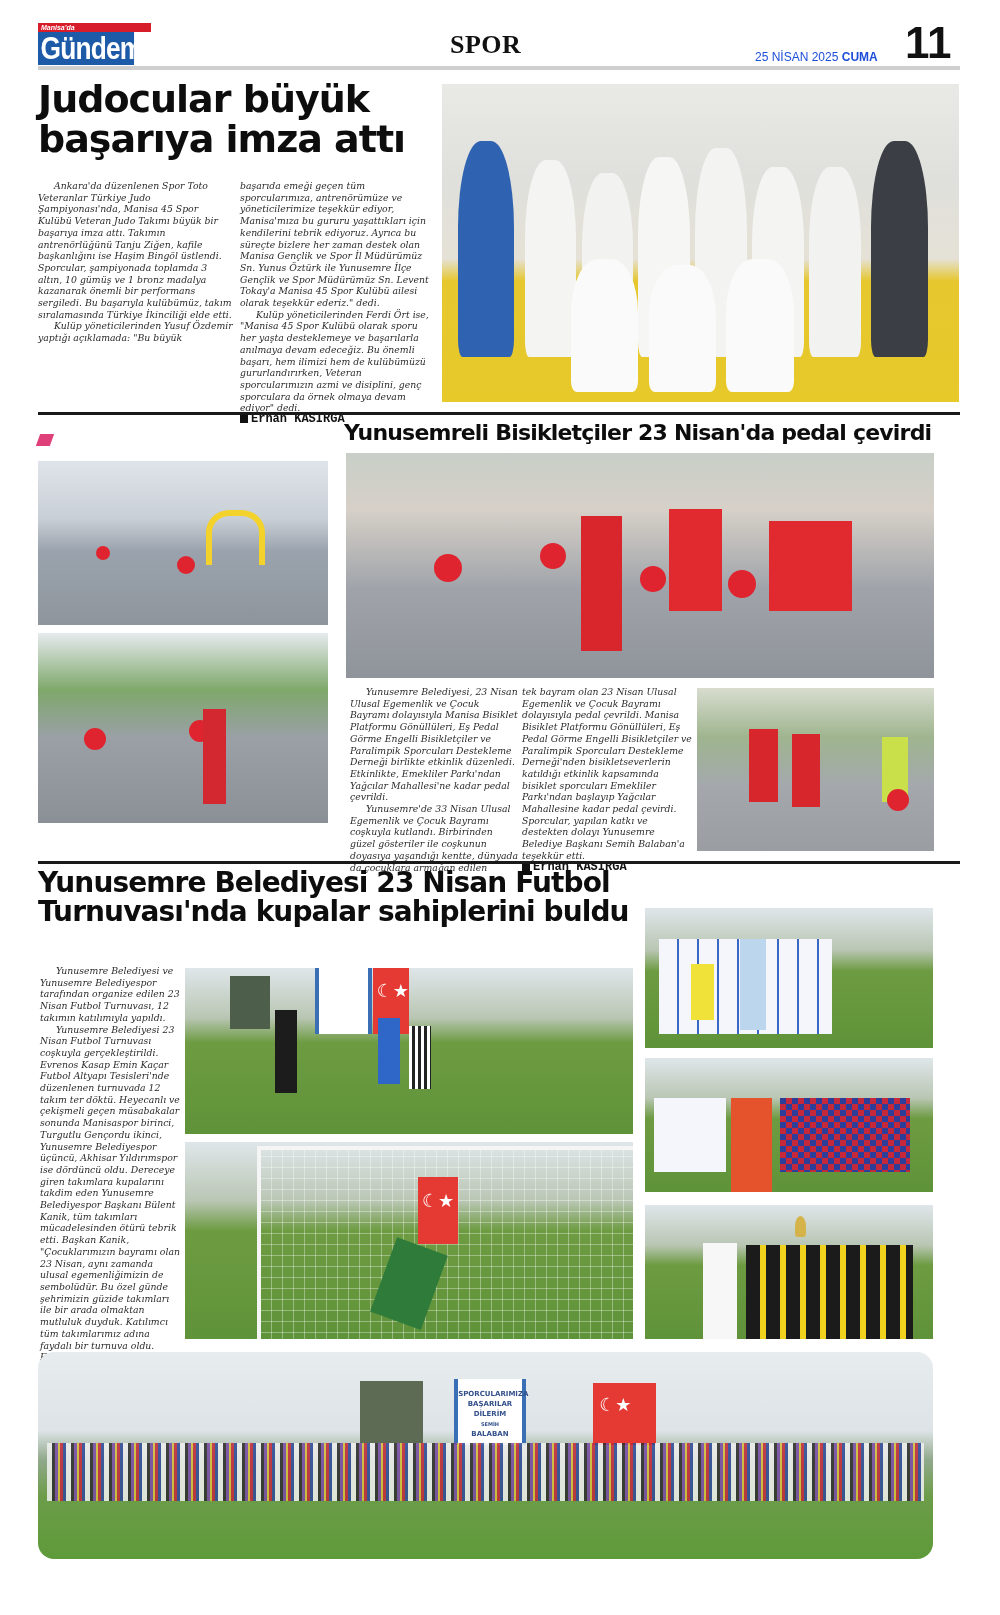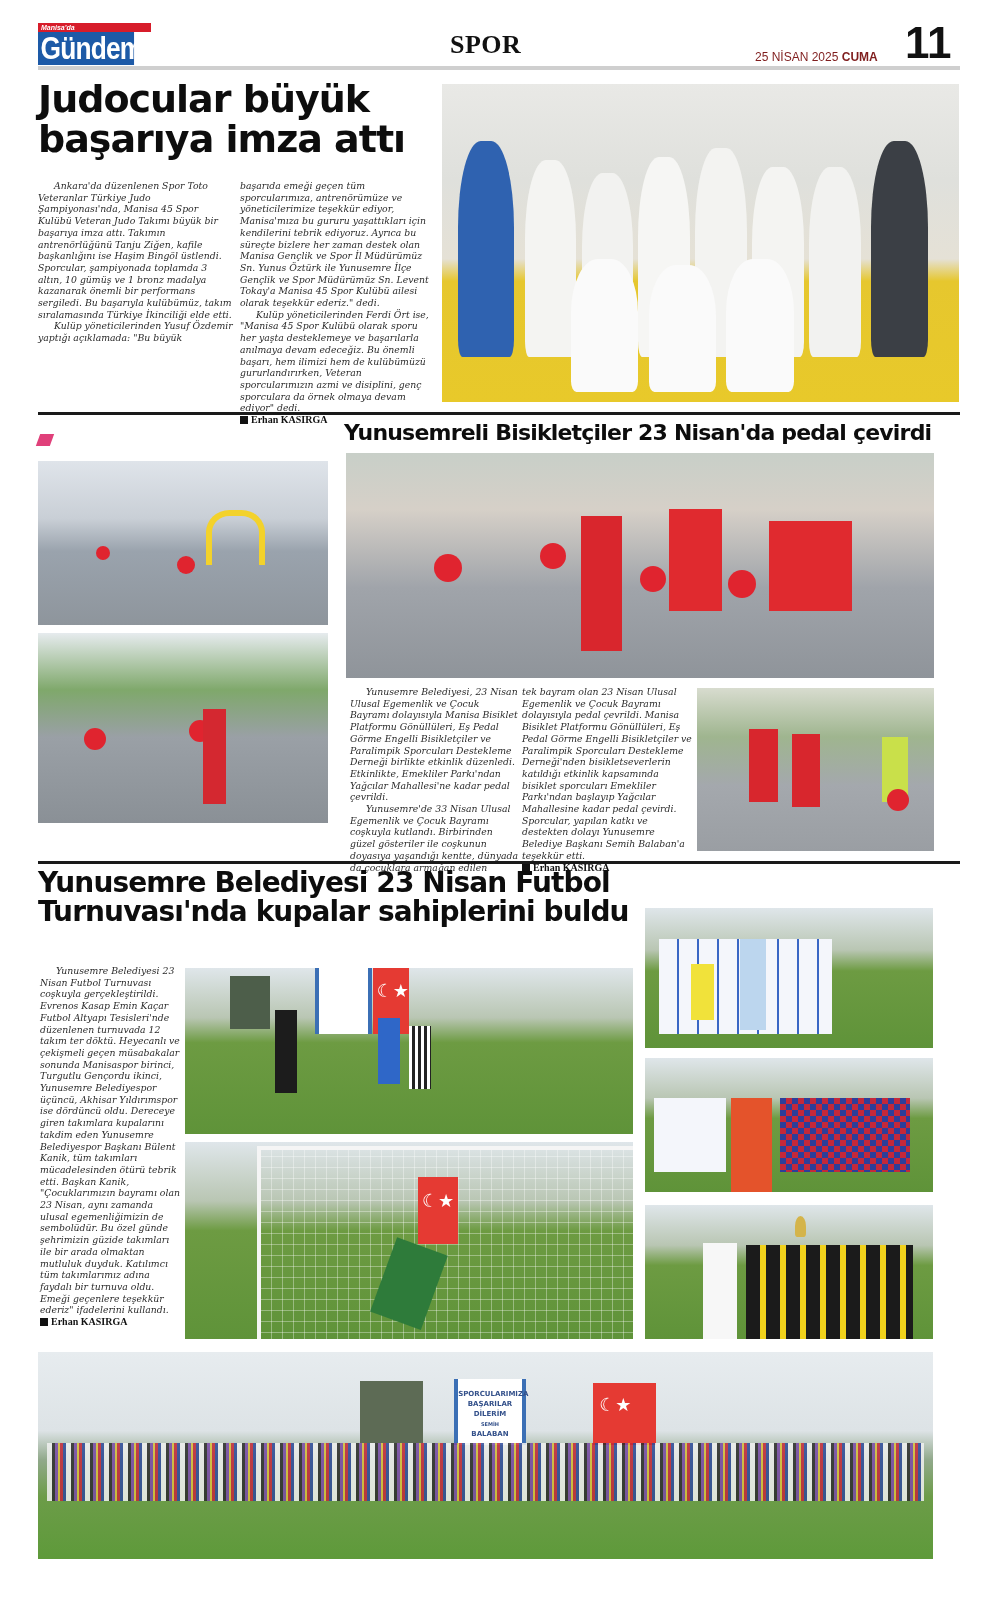--- a/index.html
+++ b/index.html
@@ -4,29 +4,29 @@
 <style>
   html,body{margin:0;padding:0;background:#fff;}
   body{width:1000px;height:1615px;position:relative;overflow:hidden;font-family:"DejaVu Serif",serif;color:#222;}
   .abs{position:absolute;}
   
   .logo{left:38px;top:23px;width:113px;height:42px;}
   .logo .top-l{position:absolute;left:0;top:0;width:55px;height:9px;background:#d71c2a;color:#fff;font:italic bold 7px "Liberation Sans",sans-serif;padding-left:3px;line-height:9px;}
   .logo .top-r{position:absolute;left:58px;top:0;width:55px;height:9px;background:#d71c2a;}
   .logo .main{position:absolute;left:0;top:9px;width:113px;height:33px;background:#1d5aa7;color:#fff;font:bold 31px/33px "Liberation Sans",sans-serif;letter-spacing:-1px;text-align:left;padding-left:3px;box-sizing:border-box;transform:scaleX(0.85);transform-origin:left;}
   .section{left:450px;top:30px;font:bold 26px "Liberation Serif",serif;color:#111;letter-spacing:0.5px;}
-  .date{left:755px;top:50px;font:12px "Liberation Sans",sans-serif;color:#7f1d1d;}
+  .date{left:755px;top:50px;font:12px "Liberation Sans",sans-serif;color:#1d4ed8;}
   .date b{font-weight:bold;}
   .pagenum{left:905px;top:18px;font:bold 44px "Liberation Sans",sans-serif;color:#111;}
   .mast-rule{left:38px;top:66px;width:922px;height:4px;background:#cfcfcf;}
   .rule{height:3px;background:#1a1a1a;}
   .headline{font-family:"DejaVu Sans",sans-serif;font-weight:bold;color:#0d0d0d;letter-spacing:-1px;line-height:1.05;}
   .body-col{font-family:"DejaVu Serif",serif;font-size:9.3px;line-height:11.7px;color:#2a2a2a;text-align:left;}
   .body-col p{margin:0;text-indent:16px;font-style:italic;}
-  .byline{font-family:Liberation Serif, serif;font-weight:bold;font-size:10px;color:#111;}
+  .byline{font-family:Liberation Mono, monospace;font-weight:bold;font-size:12px;color:#111;}
   .sq{display:inline-block;width:8px;height:8px;background:#111;margin-right:3px;vertical-align:-1px;}
   .photo{overflow:hidden;}
   .ph-judo{background:linear-gradient(#e9e9e6 0%,#dfe0dc 30%,#e5e1d6 55%,#e6c72e 62%,#e8c92a 100%);}
   .ph-judo .person{position:absolute;bottom:14%;border-radius:40% 40% 8% 8%;}
   .ph-bike{background:linear-gradient(#dfe4ea 0%,#c9cfd6 35%,#9aa3ad 55%,#8e959c 100%);}
   .dot{position:absolute;border-radius:50%;background:#e0242f;}
   .ph-field{background:linear-gradient(#dfe6ea 0%,#b9c6b3 30%,#6d9b42 45%,#5f9339 100%);}
   .flag{position:absolute;background:#e53a33;}
   .flag:after{content:"☾★";position:absolute;left:10%;top:18%;color:#fff;font-size:18px;}
   .banner{position:absolute;background:#fff;border-left:4px solid #3b6fb5;border-right:4px solid #3b6fb5;font:bold 7px "DejaVu Sans",sans-serif;color:#33508a;text-align:center;}
@@ -109,20 +109,21 @@
   <div class="dot" style="left:80%;top:62%;width:22px;height:22px;"></div>
 </div>
 
 <div class="abs rule" style="left:38px;top:861px;width:922px;"></div>
 
 <div class="abs headline" style="left:38px;top:868px;font-size:28px;letter-spacing:-0.9px;">
   <div>Yunusemre Belediyesi 23 Nisan Futbol</div>
   <div>Turnuvası'nda kupalar sahiplerini buldu</div>
 </div>
 <div class="abs body-col" style="left:40px;top:965px;width:140px;">
+  <p>Yunusemre Belediyesi ve Yunusemre Belediyespor tarafından organize edilen 23 Nisan Futbol Turnuvası, 12 takımın katılımıyla yapıldı.</p>
   <p>Yunusemre Belediyesi 23 Nisan Futbol Turnuvası coşkuyla gerçekleştirildi. Evrenos Kasap Emin Kaçar Futbol Altyapı Tesisleri'nde düzenlenen turnuvada 12 takım ter döktü. Heyecanlı ve çekişmeli geçen müsabakalar sonunda Manisaspor birinci, Turgutlu Gençordu ikinci, Yunusemre Belediyespor üçüncü, Akhisar Yıldırımspor ise dördüncü oldu. Dereceye giren takımlara kupalarını takdim eden Yunusemre Belediyespor Başkanı Bülent Kanik, tüm takımları mücadelesinden ötürü tebrik etti. Başkan Kanik, "Çocuklarımızın bayramı olan 23 Nisan, aynı zamanda ulusal egemenliğimizin de sembolüdür. Bu özel günde şehrimizin güzide takımları ile bir arada olmaktan mutluluk duyduk. Katılımcı tüm takımlarımız adına faydalı bir turnuva oldu. Emeği geçenlere teşekkür ederiz" ifadelerini kullandı.</p>
   <div class="byline"><span class="sq"></span><span>Erhan KASIRGA</span></div>
 </div>
 <div class="abs photo ph-field" style="left:185px;top:968px;width:448px;height:166px;">
   <div class="flag" style="left:42%;top:0;width:8%;height:40%;"></div>
   <div class="banner" style="left:29%;top:0;width:11%;height:40%;"></div>
   <div class="abs" style="left:10%;top:5%;width:9%;height:32%;background:#4d5e4a;"></div>
   <div class="abs" style="left:20%;top:25%;width:5%;height:50%;background:#1c1c1c;"></div>
   <div class="abs" style="left:43%;top:30%;width:5%;height:40%;background:#2f67c8;"></div>
   <div class="abs" style="left:50%;top:35%;width:5%;height:38%;background:repeating-linear-gradient(90deg,#fff 0 3px,#222 3px 6px);"></div>
@@ -140,21 +141,21 @@
 <div class="abs photo ph-field" style="left:645px;top:1058px;width:288px;height:134px;">
   <div class="abs" style="left:30%;top:30%;width:14%;height:70%;background:#e4532b;"></div>
   <div class="abs" style="left:47%;top:30%;width:45%;height:55%;background:repeating-conic-gradient(#c4283a 0 25%,#2d3e9a 0 50%) 0 0/12px 12px;"></div>
   <div class="abs" style="left:3%;top:30%;width:25%;height:55%;background:#f4f6fb;"></div>
 </div>
 <div class="abs photo ph-field" style="left:645px;top:1205px;width:288px;height:134px;">
   <div class="abs" style="left:20%;top:28%;width:12%;height:72%;background:#f7f7f7;"></div>
   <div class="abs" style="left:35%;top:30%;width:58%;height:70%;background:repeating-linear-gradient(90deg,#1b1b1b 0 14px,#f1d21c 14px 20px);"></div>
   <div class="abs" style="left:52%;top:8%;width:4%;height:16%;background:#d4b44a;border-radius:50% 50% 20% 20%;"></div>
 </div>
-<div class="abs photo ph-field" style="left:38px;top:1352px;width:895px;height:207px;background:linear-gradient(#e7ecef 0%,#dde3e6 38%,#91a98b 52%,#6c9c48 70%,#5e9a3a 100%);">
+<div class="abs photo ph-field" style="left:38px;top:1352px;width:895px;height:207px;background:linear-gradient(#e7ecef 0%,#dde3e6 38%,#91a98b 52%,#6c9c48 70%,#5e9a3a 100%);border-radius:16px;">
   <div class="abs" style="left:36%;top:14%;width:7%;height:30%;background:#5d6b55;"></div>
   <div class="banner" style="left:46.5%;top:13%;width:8%;height:32%;padding-top:10px;box-sizing:border-box;line-height:10px;">
     <div>SPORCULARIMIZA</div>
     <div>BAŞARILAR DİLERİM</div>
     <div style="font-size:5px;">SEMİH</div>
     <div>BALABAN</div>
   </div>
   <div class="flag" style="left:62%;top:15%;width:7%;height:30%;"></div>
   <div class="abs" style="left:1%;top:44%;width:98%;height:28%;background:repeating-linear-gradient(90deg,#f1f1f1 0 5px,#2b2b2b 5px 8px,#7a4aa8 8px 11px,#d8c23a 11px 13px,#c42838 13px 16px,#2d4a9a 16px 19px);opacity:.85;"></div>
 </div>

